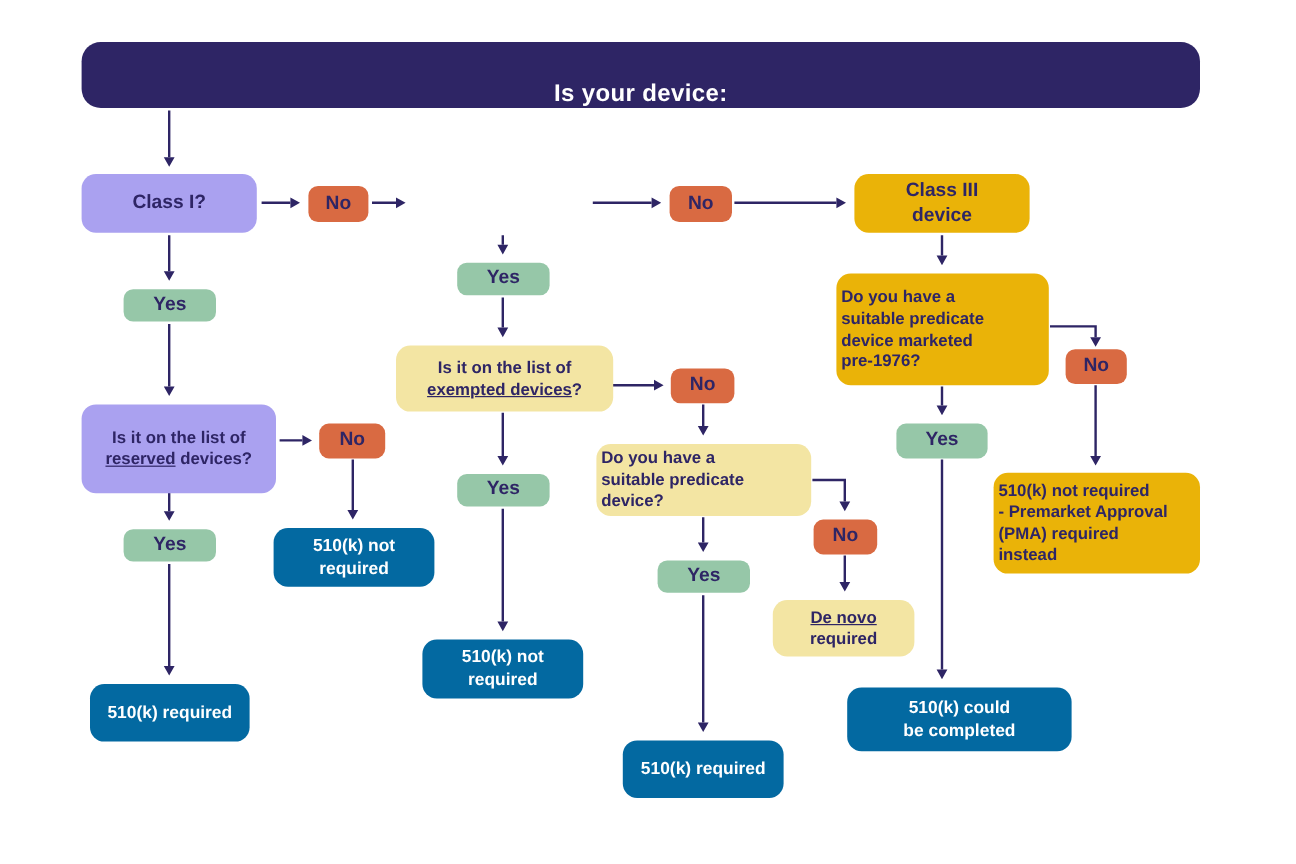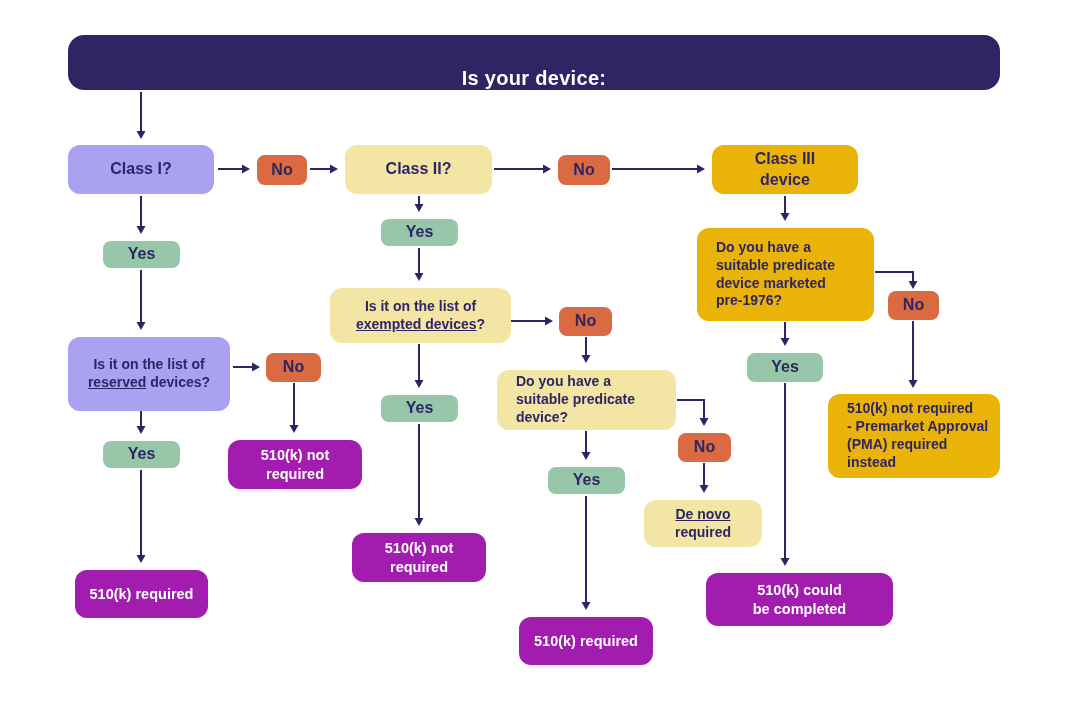--- a/index.html
+++ b/index.html
@@ -19,23 +19,23 @@
     position:absolute;box-sizing:border-box;
     display:flex;align-items:center;justify-content:center;
     text-align:center;font-weight:bold;color:#2e2565;
     border-radius:12px;font-size:15px;line-height:1.28;padding:4px 8px;
   }
   .lavender{background:#aaa1f0;}
   .yellow{background:#f3e5a3;}
   .peach{background:#eab308;}
   .green{background:#96c7a8;border-radius:8px;font-size:16px;}
   .orange{background:#d96a42;border-radius:8px;font-size:16px;}
-  .navy{background:#a21caf;color:#ffffff;font-size:14.5px;}
+  .navy{background:#0369a1;color:#ffffff;font-size:14.5px;}
   .q{font-size:14px;}
-  .left{justify-content:flex-start;text-align:left;padding-left:19px;padding-right:8px;}
+  .left{justify-content:flex-start;text-align:left;padding-left:4px;padding-right:8px;}
   .pre{white-space:pre-line;}
   .u{text-decoration:underline;}
 </style>
 </head>
 <body>
 
 <div class="canvas">
 
   <svg class="arrows" viewBox="0 0 1080 720" xmlns="http://www.w3.org/2000/svg">
     <path fill="none" stroke="#2e2565" stroke-width="2" d="M141 92 V131 M218 169 H242 M310 169 H330 M494 169 H543 M612 169 H697 M141 196 V226 M141 270 V322 M233 367 H252 M294 383 V425 M141 395 V426 M141 470 V555 M419 196 V204 M419 248 V273 M510 321 H545 M586 337 V355 M419 344 V380 M419 424 V518 M586 431 V452 M586 496 V602 M677 400 H704 V418 M704 463 V485 M785 196 V213 M875 272 H913 V281 M913 321 V380 M785 322 V338 M785 383 V558"></path>
@@ -44,23 +44,20 @@
 
   <div class="header">
     <span>Is your device:</span>
   </div>
 
   <div class="node lavender" style="left:68px;top:145px;width:146px;height:49px;font-size:16px;">
     <span>Class I?</span>
   </div>
   <div class="node orange" style="left:257px;top:155px;width:50px;height:30px;">
     <span>No</span>
-  </div>
-  <div class="node yellow" style="left:345px;top:145px;width:147px;height:49px;font-size:16px;">
-    <span>Class II?</span>
   </div>
   <div class="node orange" style="left:558px;top:155px;width:52px;height:30px;">
     <span>No</span>
   </div>
   <div class="node peach pre" style="left:712px;top:145px;width:146px;height:49px;font-size:16px;">
     <span class="pre">Class III
 device</span>
   </div>
 
   <div class="node green" style="left:103px;top:241px;width:77px;height:27px;">

